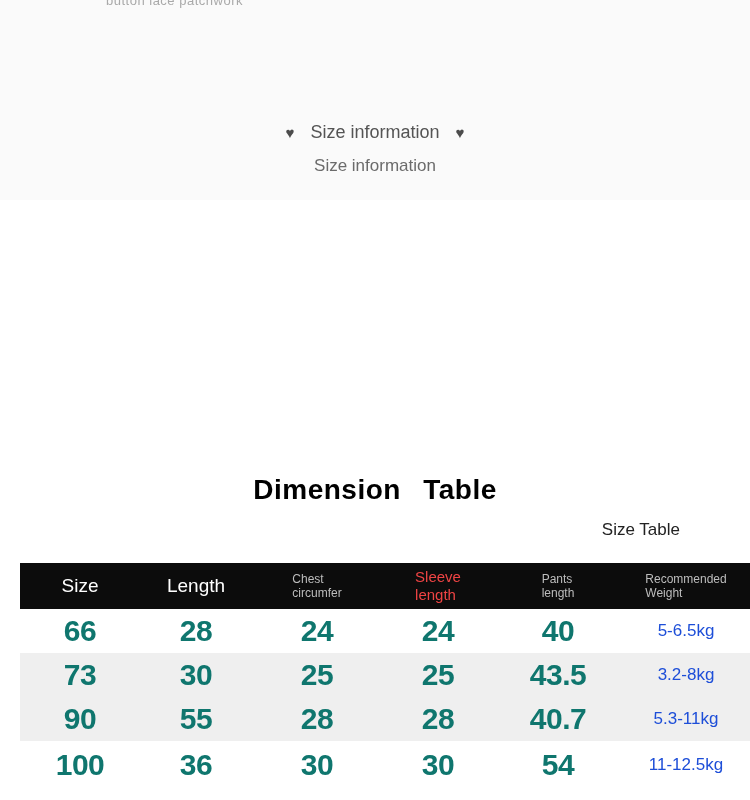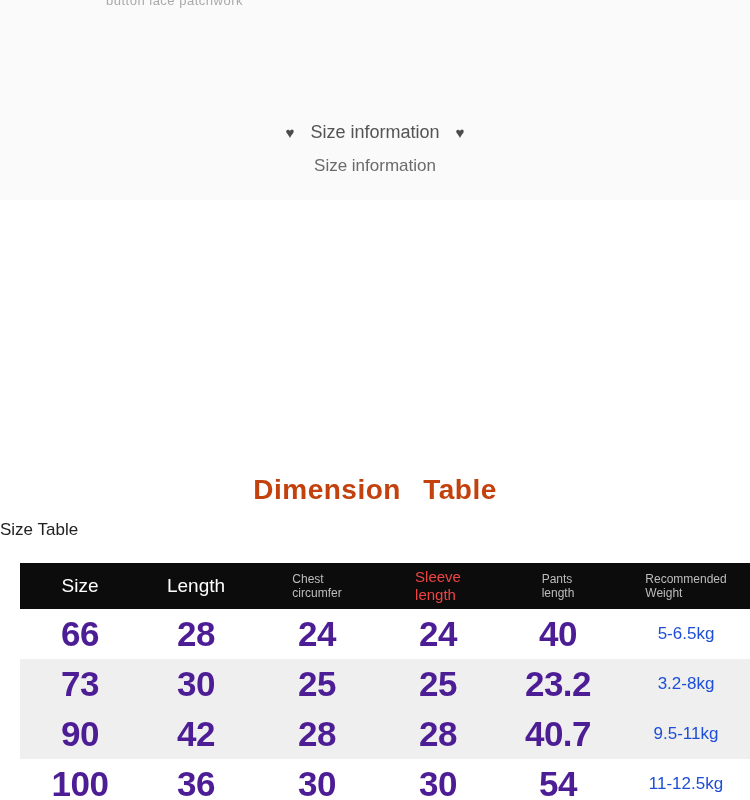--- a/index.html
+++ b/index.html
@@ -31,47 +31,47 @@
     text-align:center;font-size:17px;color:#6b6b6b;
   }
 
   
   .panel{
     position:absolute;top:200px;left:0;width:750px;height:600px;
     background:#ffffff;
   }
   .dim-title{
     position:absolute;top:274px;left:0;width:750px;
-    text-align:center;font-size:28px;font-weight:bold;color:#c2410c;
+    text-align:center;font-size:28px;font-weight:bold;color:#000000;
     word-spacing:14px;letter-spacing:0.5px;
   }
   .size-table-label{
     position:absolute;top:320px;left:0;width:680px;
-    text-align:left;font-size:17px;color:#222;
+    text-align:right;font-size:17px;color:#222;
   }
 
   
   table.size-table{
     position:absolute;top:363px;left:20px;width:730px;
     border-collapse:collapse;table-layout:fixed;
   }
   table.size-table th, table.size-table td{
     padding:5px;text-align:center;vertical-align:middle;border:none;
   }
   table.size-table thead tr{height:38px;background:#0c0c0c;}
   table.size-table tbody tr{height:43px;background:#ffffff;}
   table.size-table tbody tr.stripe{background:#efefef;}
   table.size-table tbody tr:last-child{height:47px;}
 
   th .hdr-inline{display:inline-block;text-align:left;line-height:1.2;}
   th.hdr-large{font-size:19px;font-weight:normal;color:#ffffff;}
   th.hdr-medium{font-size:15px;font-weight:normal;color:#ef4444;}
   th.hdr-small{font-size:12px;font-weight:normal;color:#bdbdbd;}
 
-  td.num{font-size:35px;font-weight:bold;color:#4c1d95;letter-spacing:-0.5px;}
+  td.num{font-size:30px;font-weight:bold;color:#0f766e;letter-spacing:-0.5px;}
   td.kg{font-size:17px;font-weight:normal;color:#1d4ed8;}
 </style>
 </head>
 <body>
 
 <div class="screen">
 
   <div class="top-partial">button lace patchwork</div>
 
   <div class="section-header">
@@ -111,30 +111,30 @@
             <td class="num">24</td>
             <td class="num">24</td>
             <td class="num">40</td>
             <td class="kg">5-6.5kg</td>
           </tr>
           <tr class="stripe">
             <td class="num">73</td>
             <td class="num">30</td>
             <td class="num">25</td>
             <td class="num">25</td>
-            <td class="num">23.2</td>
+            <td class="num">43.5</td>
             <td class="kg">3.2-8kg</td>
           </tr>
           <tr class="stripe">
             <td class="num">90</td>
-            <td class="num">42</td>
+            <td class="num">55</td>
             <td class="num">28</td>
             <td class="num">28</td>
             <td class="num">40.7</td>
-            <td class="kg">9.5-11kg</td>
+            <td class="kg">5.3-11kg</td>
           </tr>
           <tr>
             <td class="num">100</td>
             <td class="num">36</td>
             <td class="num">30</td>
             <td class="num">30</td>
             <td class="num">54</td>
             <td class="kg">11-12.5kg</td>
           </tr>
         </tbody>

